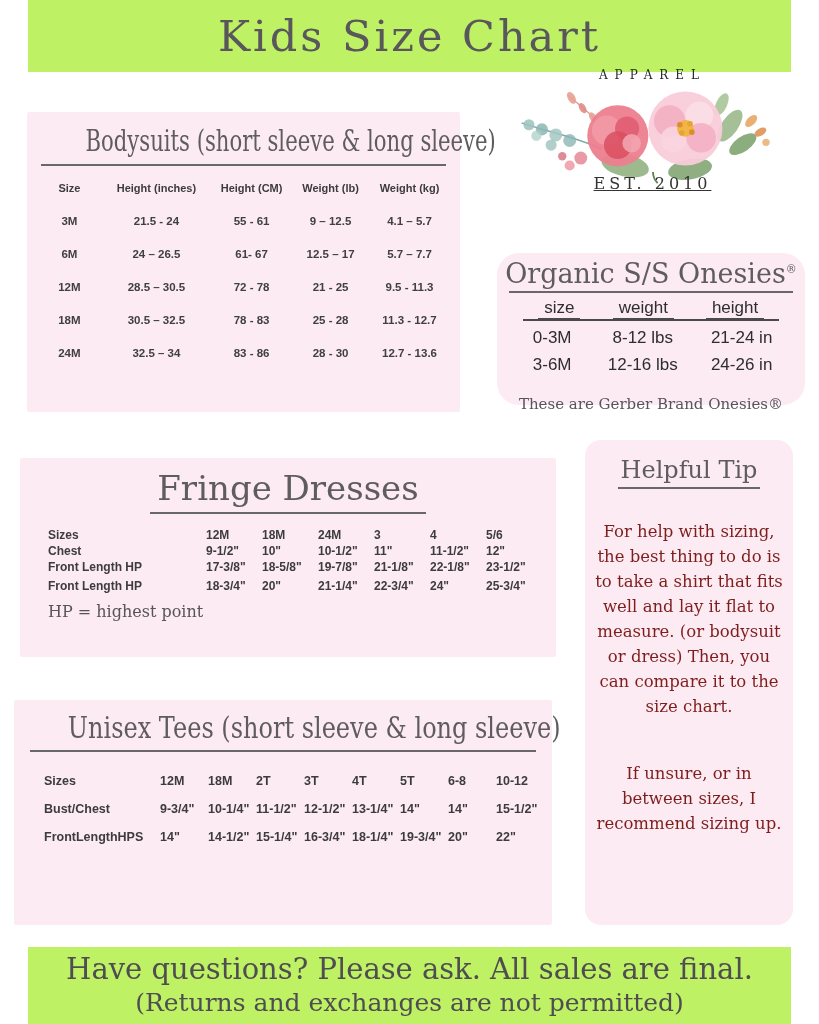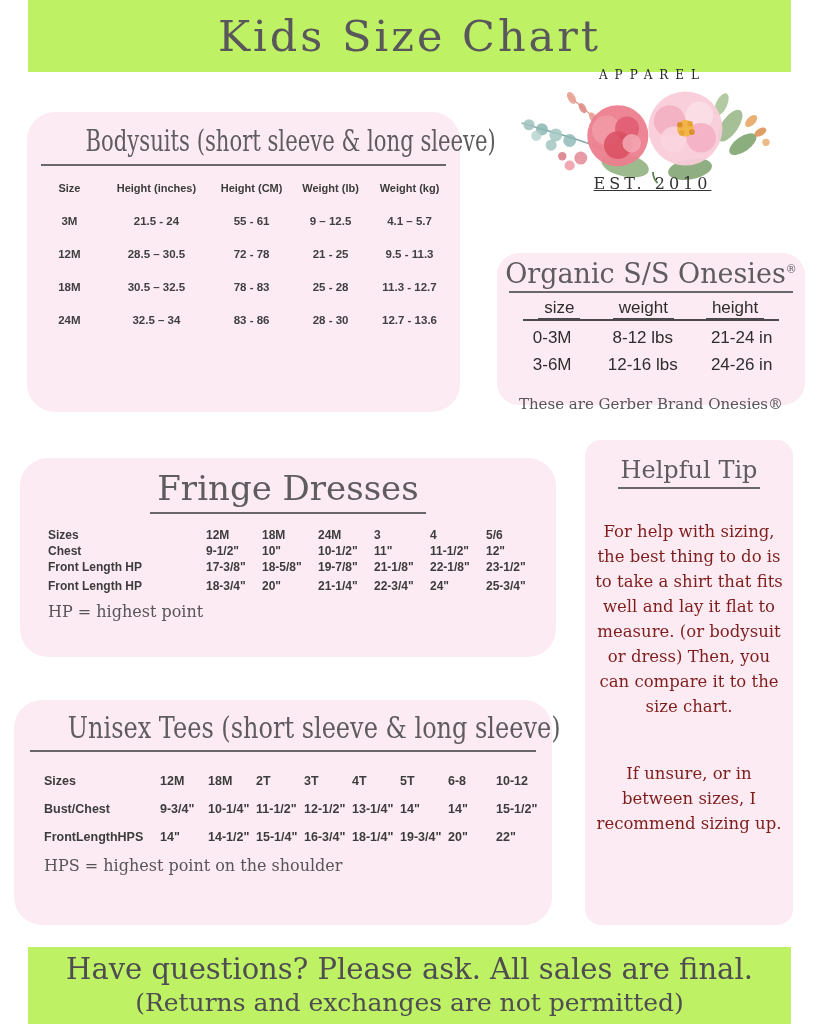--- a/index.html
+++ b/index.html
@@ -8,21 +8,21 @@
 
   .slab { font-family:"DejaVu Serif", serif; }
 
   
   .band { position:absolute; left:0; width:763px; background:#bef264;margin-left:28px; }
   .band.top { top:0; height:72px; display:flex; align-items:center; justify-content:center; }
   .band.bottom { top:947px; height:77px; text-align:center; }
   .main-title { font-size:43px; letter-spacing:3px; color:#59565c; white-space:nowrap; }
 
   
-  .panel { position:absolute; background:#fcebf2; border-radius:28px; }
+  .panel { position:absolute; background:#fcebf2; border-radius:2px; }
   .rule { background:#6a676b; height:2px; }
 
   
   .bodysuits { left:27px; top:112px; width:433px; height:300px; }
   .bodysuits-title { margin-top:12px; text-align:center; font-size:29px; color:#5f5c60; white-space:nowrap; transform:scaleX(0.73); transform-origin:center; }
   .bodysuits .rule { margin:6px 14px 0 14px; }
   .grid5 { display:grid; grid-template-columns:0.8fr 1.35fr 1fr 0.95fr 1fr; padding:0 10px; text-align:center; }
   .grid5.hdr { margin-top:16px; font-size:11px; font-weight:bold; color:#3c3c3c; }
   .grid5.row { margin-top:21px; font-size:11.5px; font-weight:bold; color:#404040; }
 
@@ -96,20 +96,27 @@
       <span>Weight (kg)</span>
     </div>
     <div class="grid5 row">
       <span>3M</span>
       <span>21.5 - 24</span>
       <span>55 - 61</span>
       <span>9 – 12.5</span>
       <span>4.1 – 5.7</span>
     </div>
     <div class="grid5 row">
+      <span>6M</span>
+      <span>24 – 26.5</span>
+      <span>61- 67</span>
+      <span>12.5 – 17</span>
+      <span>5.7 – 7.7</span>
+    </div>
+    <div class="grid5 row">
       <span>12M</span>
       <span>28.5 – 30.5</span>
       <span>72 - 78</span>
       <span>21 - 25</span>
       <span>9.5 - 11.3</span>
     </div>
     <div class="grid5 row">
       <span>18M</span>
       <span>30.5 – 32.5</span>
       <span>78 - 83</span>
@@ -279,21 +286,20 @@
       <span>FrontLengthHPS</span>
       <span>14"</span>
       <span>14-1/2"</span>
       <span>15-1/4"</span>
       <span>16-3/4"</span>
       <span>18-1/4"</span>
       <span>19-3/4"</span>
       <span>20"</span>
       <span>22"</span>
     </div>
-    <div class="unisex-note slab">HPS = highest point on the shoulder</div>
   </div>
 
   <div class="band bottom">
     <div class="footer-1 slab">Have questions? Please ask. All sales are final.</div>
     <div class="footer-2 slab">(Returns and exchanges are not permitted)</div>
   </div>
 
 </div>
 
 </body></html>

